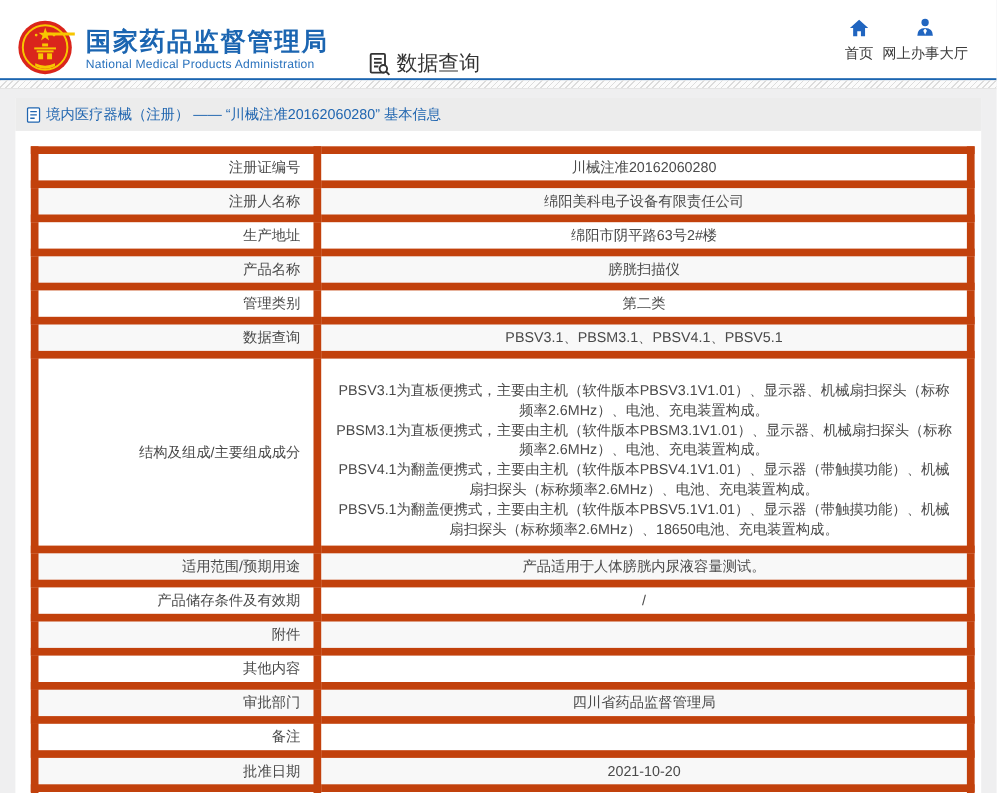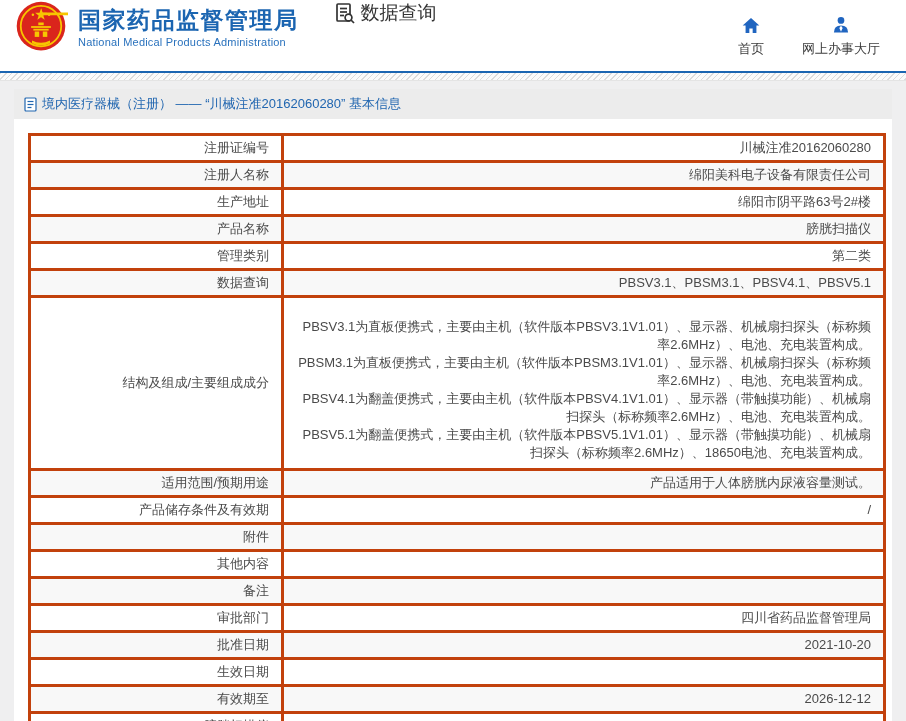--- a/index.html
+++ b/index.html
@@ -5,38 +5,38 @@
   html,body{margin:0;padding:0;}
   body{
     width:906px;height:721px;overflow:hidden;
     background:#efeff0;
     font-family:"Liberation Sans","DejaVu Sans",sans-serif;
     color:#4a4a4a;
   }
   
   .site-header{
     height:71px;background:#ffffff;position:relative;
-    display:flex;align-items:flex-start;
+    display:flex;align-items:flex-end;
   }
   .brand{display:flex;align-items:center;padding-left:14px;}
   .emblem{width:54px;height:54px;flex:0 0 auto;}
   .titles{margin-left:10px;}
   .org-cn{
     font-size:23px;font-weight:bold;color:#1b65b1;
     letter-spacing:1.5px;line-height:26px;
   }
   .org-en{font-size:11px;color:#2a72bd;margin-top:3px;letter-spacing:.2px;}
   .data-query{
     display:flex;align-items:center;margin-left:34px;
     font-size:19px;color:#333;font-weight:500;
   }
   .data-query svg{margin-right:4px;}
   .top-nav{
     position:absolute;right:26px;top:13px;
-    display:flex;gap:30px;
+    display:flex;
   }
   .nav-item{
     display:flex;flex-direction:column;align-items:center;
     font-size:13px;color:#3c3c3c;cursor:pointer;min-width:42px;
   }
   .nav-item .ic{height:22px;display:flex;align-items:flex-end;margin-bottom:5px;}
   
   .blue-rule{height:2px;background:#1b65b1;}
   .hatch-band{
     height:7px;background:#fbfbfb;
@@ -56,30 +56,30 @@
   
   table.info{
     border-collapse:collapse;
     margin:14px 6px 0 14px;
     width:calc(100% - 20px);
     font-size:13px;color:#4a4a4a;
     table-layout:fixed;
   }
   table.info tr:nth-child(even){background:#f8f8f8;}
   table.info td{
-    border:3px solid #c2410c;
+    border:7px solid #c2410c;
     padding:4px 12px;
     line-height:16px;
     vertical-align:middle;
   }
   td.lbl{
     width:226px;text-align:right;color:#4a4a4a;
     white-space:nowrap;
   }
-  td.val{text-align:right;}
+  td.val{text-align:center;}
   td.val.multiline{white-space:pre-line;line-height:18px;padding-top:20px;padding-bottom:6px;}
   .note-label{display:inline-flex;align-items:center;gap:3px;}
 </style>
 </head>
 <body>
 
 <div class="site-header">
   <div class="brand">
     <span class="emblem">
       <svg width="54" height="54" viewBox="0 0 60 60">
@@ -196,26 +196,26 @@
       </tr>
       <tr>
         <td class="lbl">附件</td>
         <td class="val"></td>
       </tr>
       <tr>
         <td class="lbl">其他内容</td>
         <td class="val"></td>
       </tr>
       <tr>
-        <td class="lbl">备注</td>
-        <td class="val"></td>
-      </tr>
-      <tr>
         <td class="lbl">审批部门</td>
         <td class="val">四川省药品监督管理局</td>
+      </tr>
+      <tr>
+        <td class="lbl">备注</td>
+        <td class="val"></td>
       </tr>
       <tr>
         <td class="lbl">批准日期</td>
         <td class="val">2021-10-20</td>
       </tr>
       <tr>
         <td class="lbl">生效日期</td>
         <td class="val"></td>
       </tr>
       <tr>

